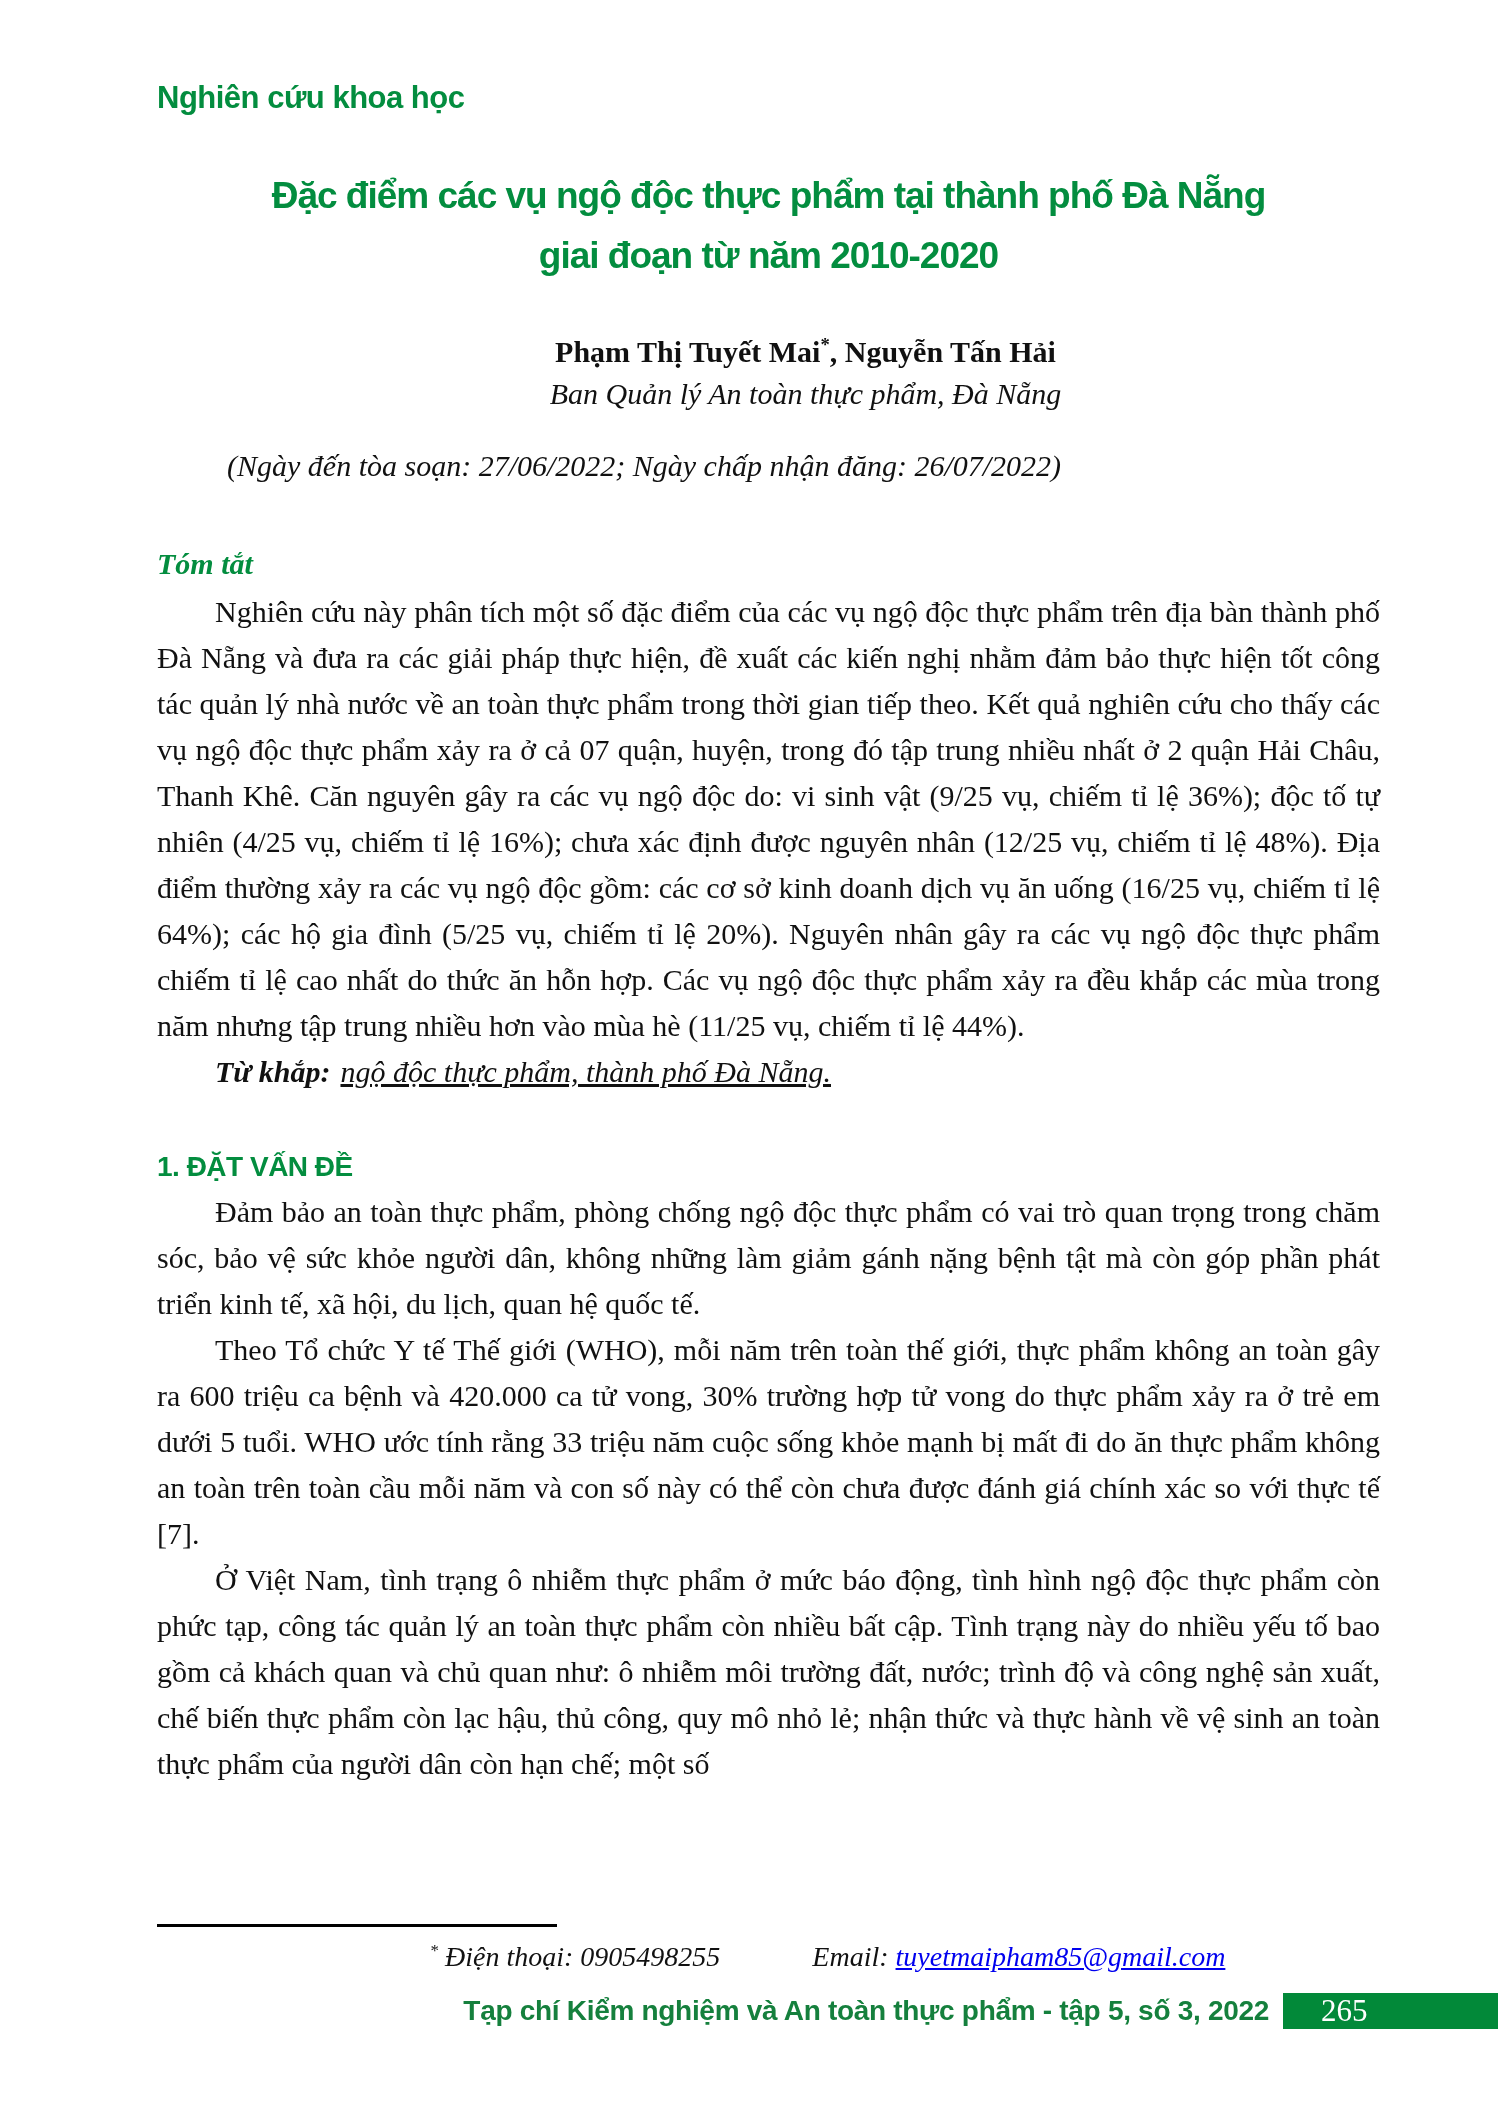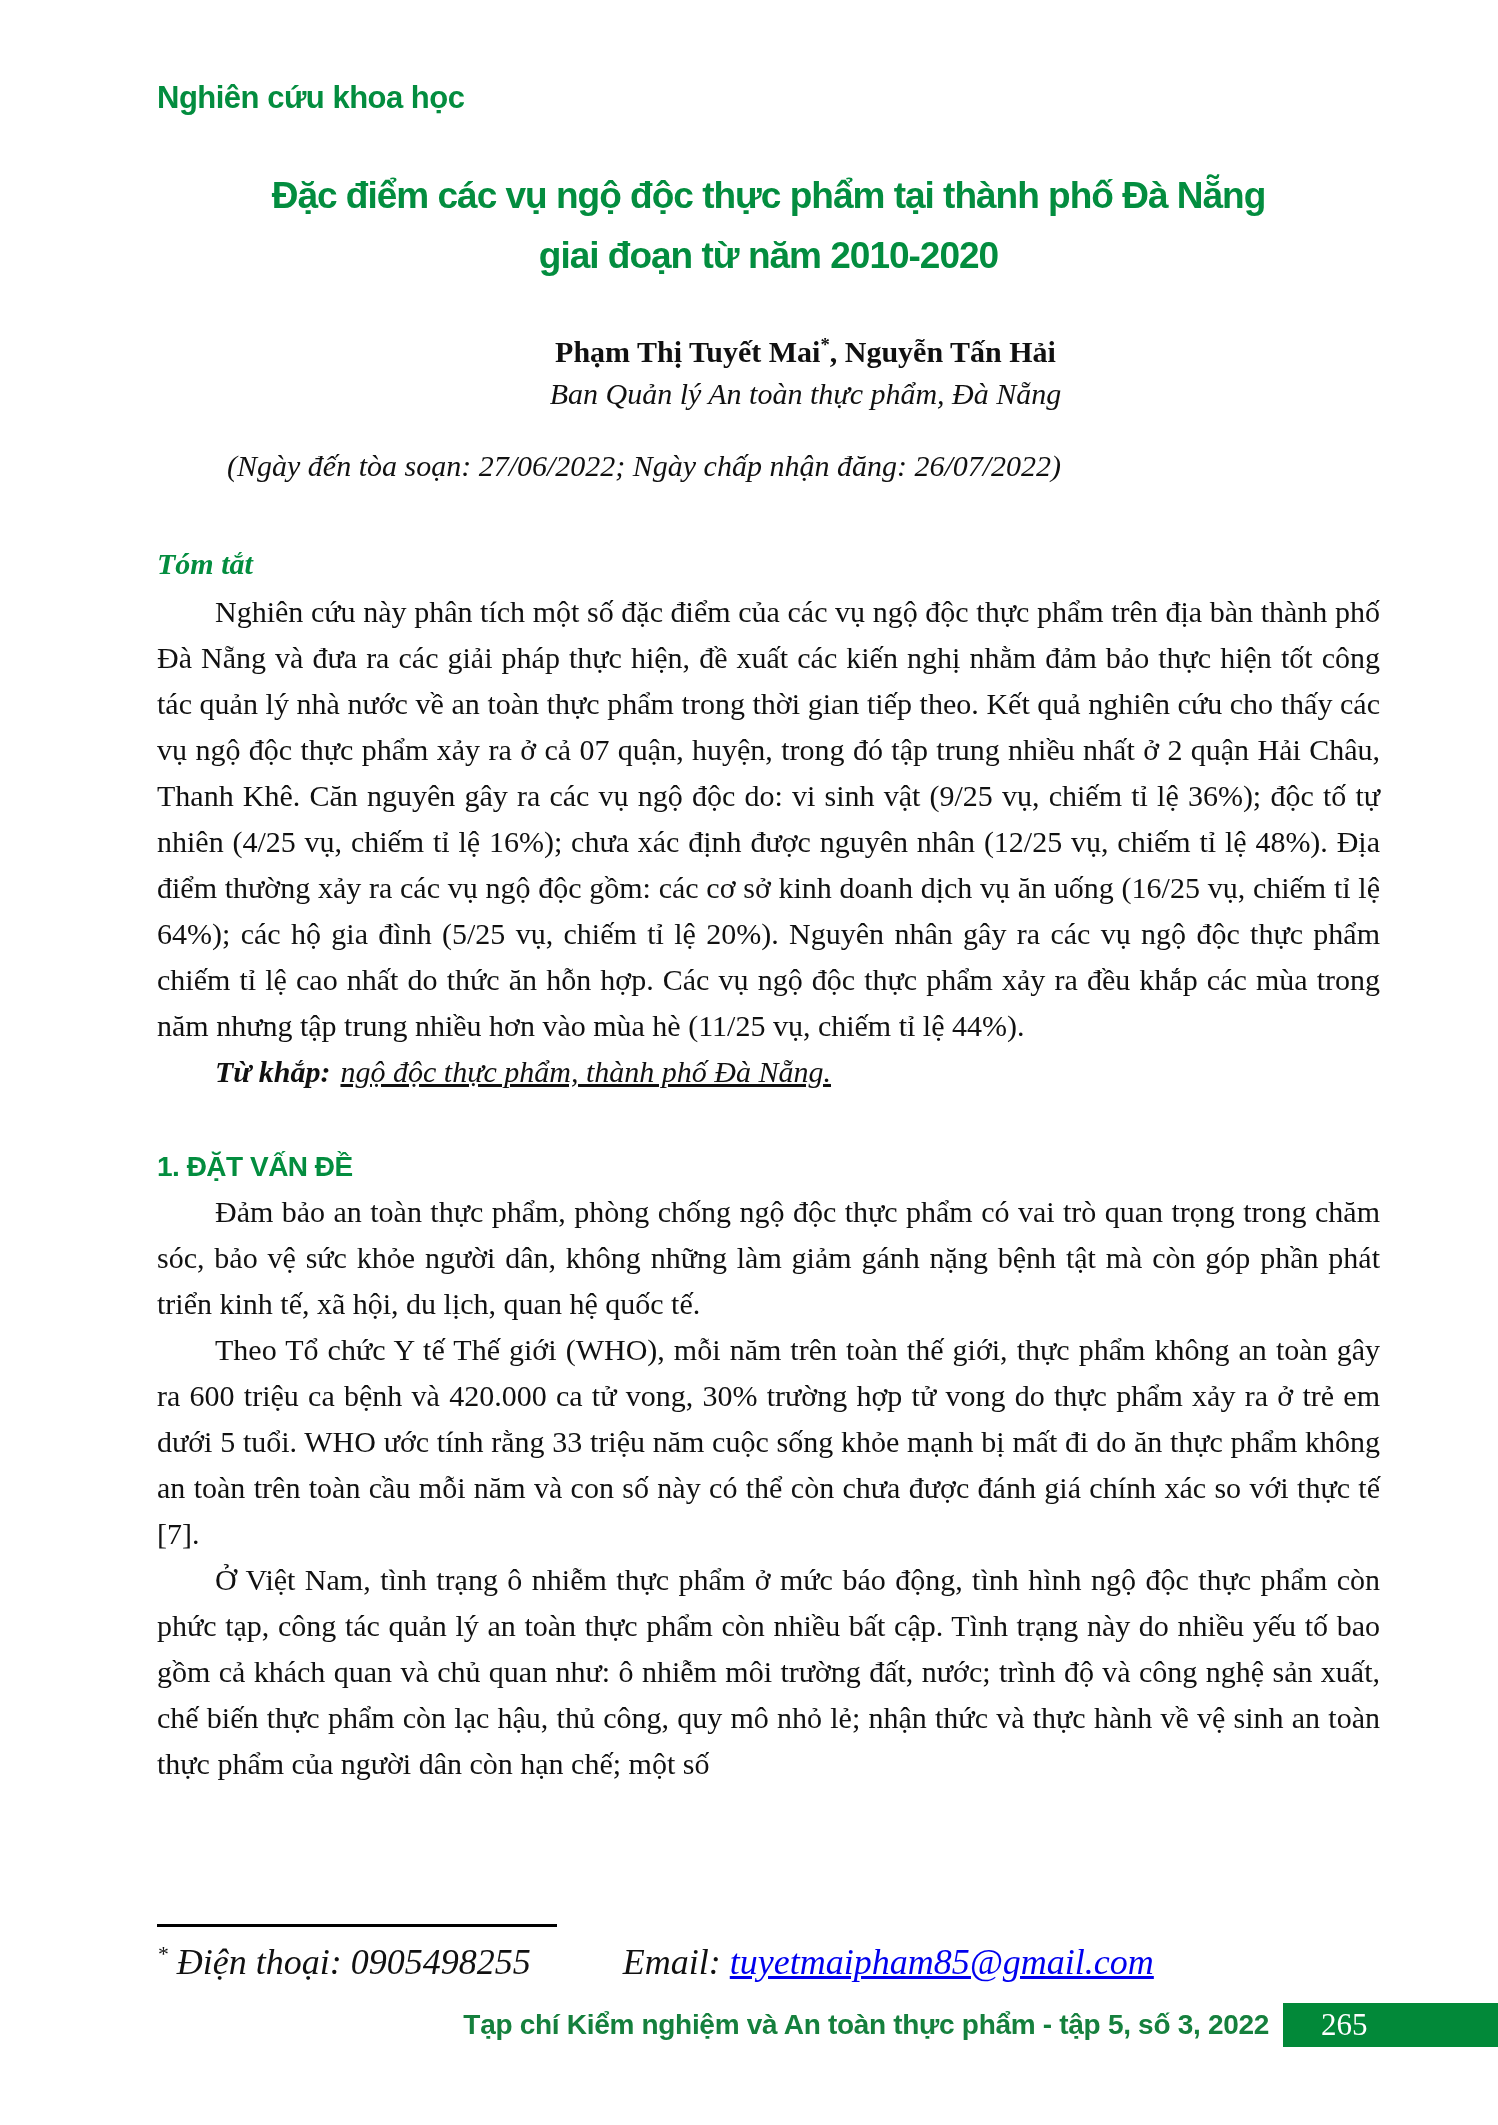--- a/index.html
+++ b/index.html
@@ -55,36 +55,36 @@
     color:#038D3F;
   }
   .body-para{margin-top:6px;}
   .bottom{position:absolute;left:0;top:1924px;width:1498px;}
   .footnote-rule{
     margin-left:157px;width:400px;height:0;
     border-top:3px solid #000000;
   }
   .footnote{
     margin-left:157px;margin-top:14px;
-    font-style:italic;font-size:36px;color:#111111;
+    font-style:italic;font-size:28px;color:#111111;text-align:center;
   }
   .footnote sup{font-size:0.6em;}
   .fn-email-label{margin-left:92px;}
   .fn-link{color:#0000EE;text-decoration:underline;font-style:italic;cursor:pointer;}
   .footer-row{
     margin-top:20px;
     display:flex;justify-content:flex-end;align-items:center;
   }
   .journal{
     font-family:"Liberation Sans",sans-serif;
     font-weight:bold;font-size:28px;letter-spacing:-0.3px;
     color:#15803d;
   }
   .pagenum-box{
-    width:215px;height:44px;margin-left:14px;
+    width:215px;height:36px;margin-left:14px;
     background:#028939;
     display:flex;align-items:center;
   }
   .pagenum{
     color:#ffffff;font-size:31px;
     font-family:"Liberation Serif",serif;
     padding-left:38px;
   }
 </style>
 </head>

